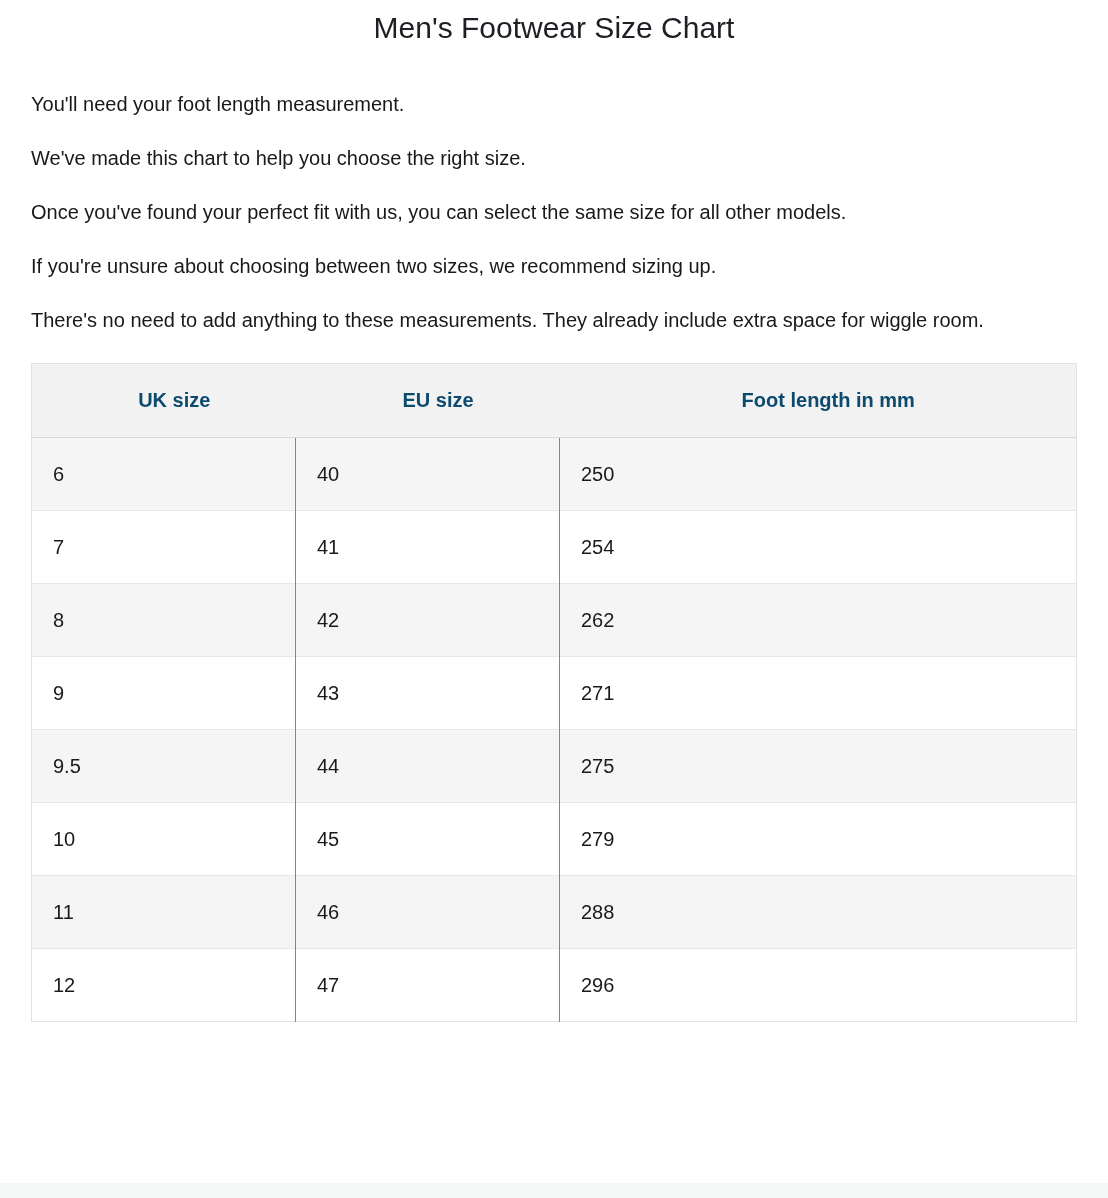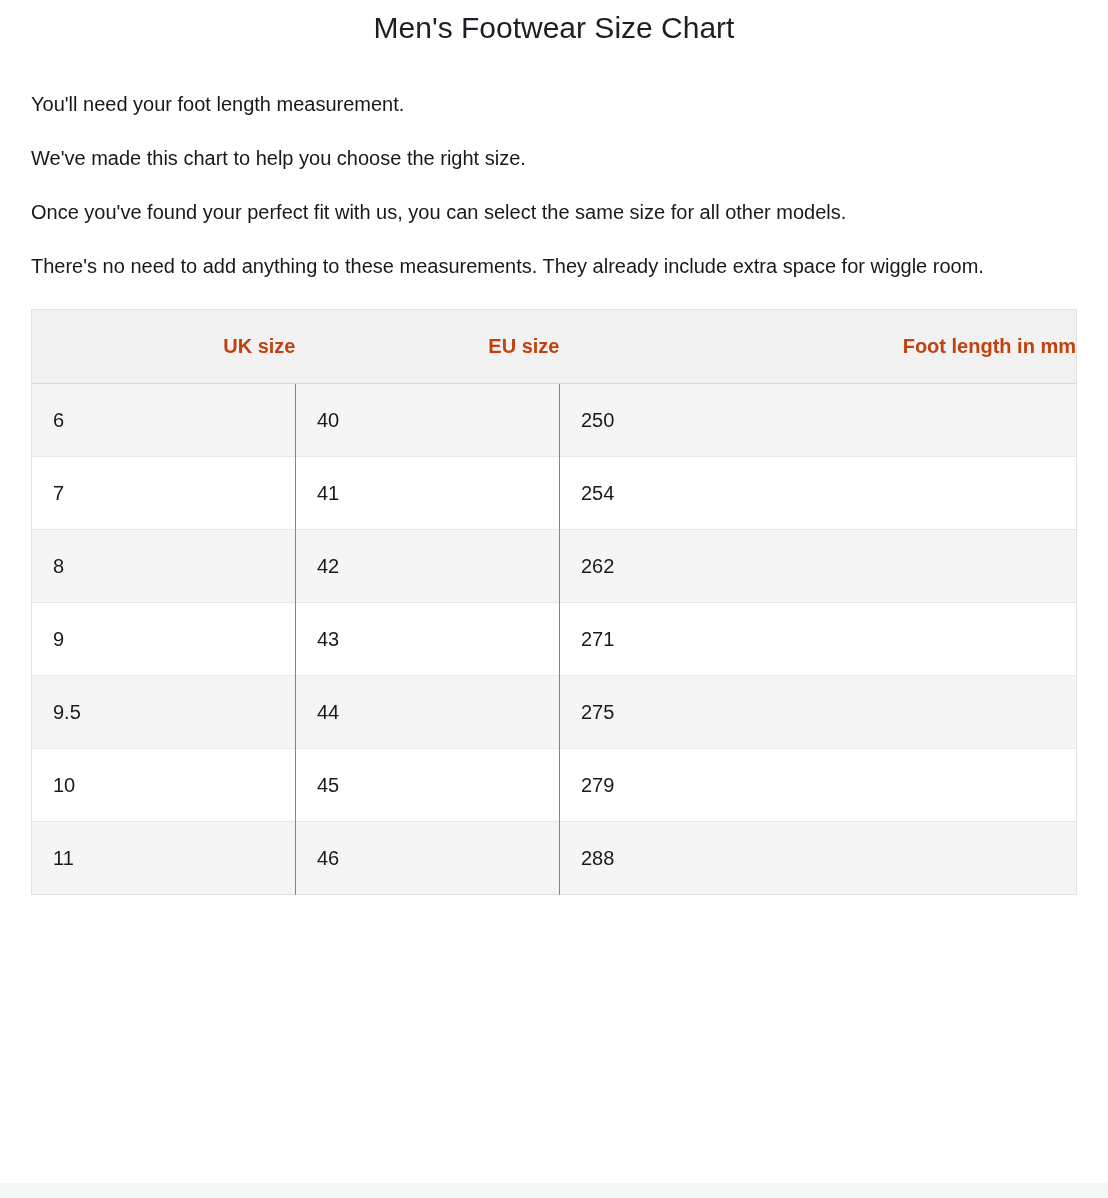--- a/index.html
+++ b/index.html
@@ -42,26 +42,26 @@
     width: 100%;
     border-collapse: collapse;
     table-layout: fixed;
     border: 1px solid #e2e2e2;
   }
   table.size-table col.c1 { width: 264px; }
   table.size-table col.c2 { width: 264px; }
   table.size-table col.c3 { width: auto; }
   table.size-table th {
     height: 73px;
-    text-align: right;
+    text-align: center;
     vertical-align: middle;
     padding: 0 0 0 21px;
     font-size: 20px;
     font-weight: bold;
-    color: #c2410c;
+    color: #0c4a6e;
     background: #f2f2f2;
     border-bottom: 1px solid #d9d9d9;
   }
   table.size-table td {
     height: 72px;
     vertical-align: middle;
     padding: 0 0 0 21px;
     font-size: 20px;
     color: #1a1a1a;
     background: #ffffff;
@@ -84,20 +84,21 @@
 </style>
 </head>
 <body>
 
 <h1 class="page-title">Men's Footwear Size Chart</h1>
 
 <div class="intro">
   <p>You'll need your foot length measurement.</p>
   <p>We've made this chart to help you choose the right size.</p>
   <p>Once you've found your perfect fit with us, you can select the same size for all other models.</p>
+  <p>If you're unsure about choosing between two sizes, we recommend sizing up.</p>
   <p>There's no need to add anything to these measurements. They already include extra space for wiggle room.</p>
 </div>
 
 <div class="size-table-wrap">
   <table class="size-table">
     <colgroup>
       <col class="c1">
         <col class="c2">
         <col class="c3">
     </colgroup>
@@ -137,17 +138,22 @@
         <tr>
           <td>10</td>
           <td>45</td>
           <td>279</td>
         </tr>
         <tr class="stripe">
           <td>11</td>
           <td>46</td>
           <td>288</td>
         </tr>
+        <tr>
+          <td>12</td>
+          <td>47</td>
+          <td>296</td>
+        </tr>
       </tbody>
   </table>
 </div>
 
 <div class="bottom-strip"></div>
 
 </body></html>

